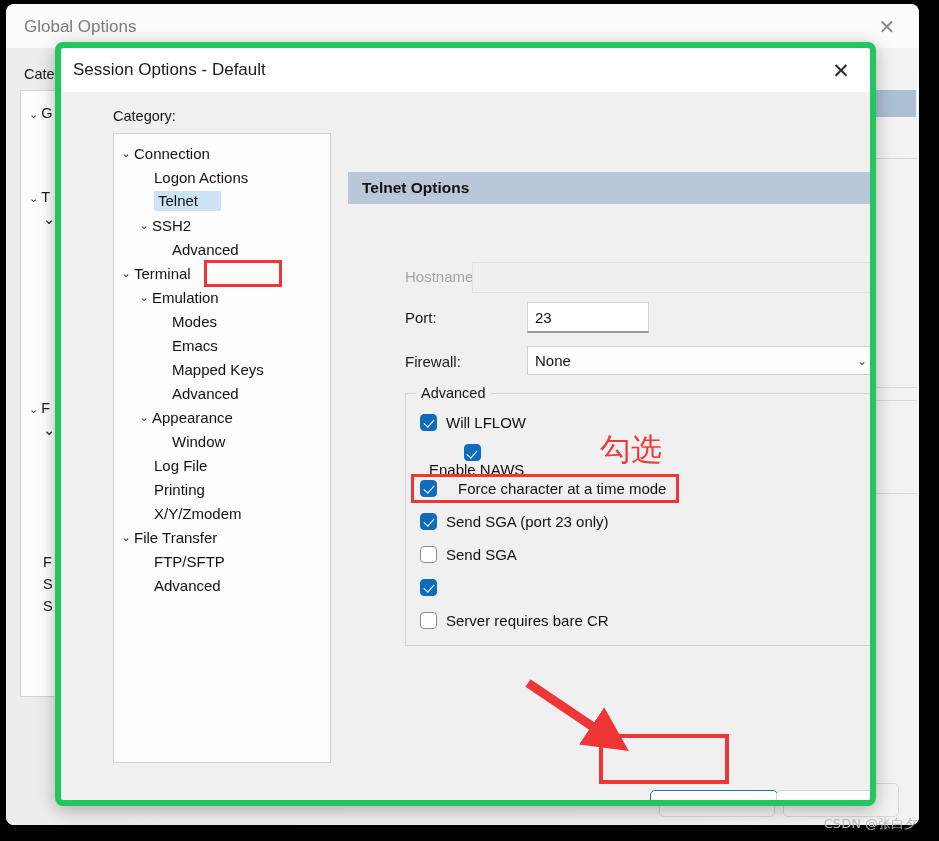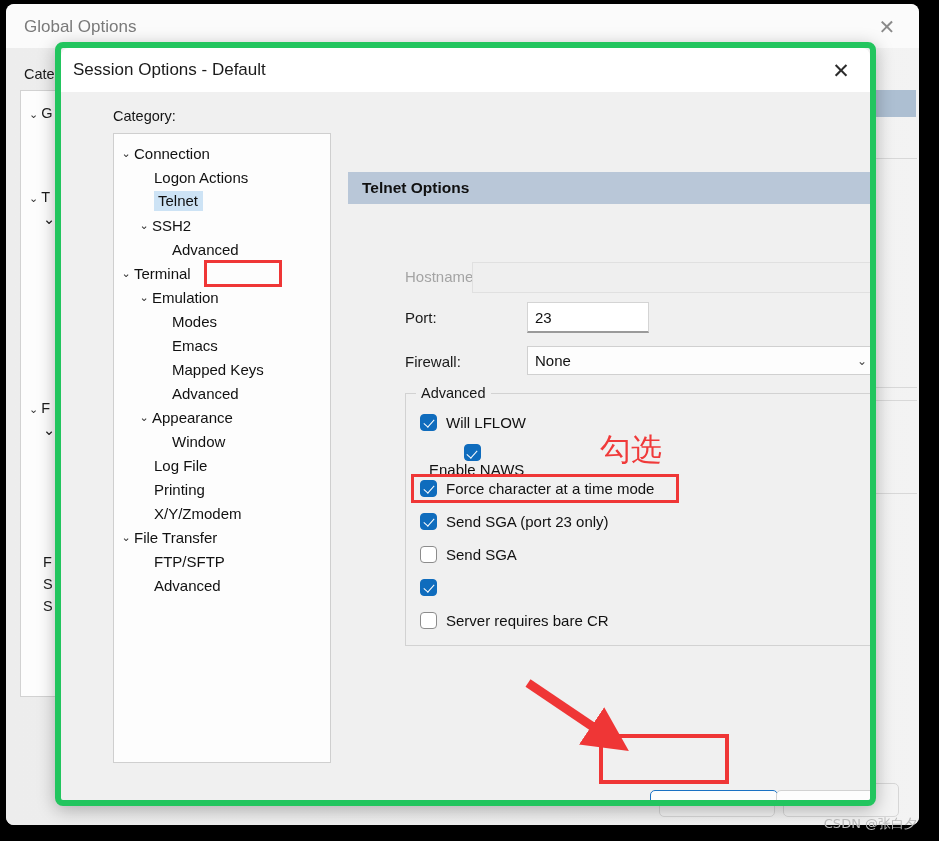--- a/index.html
+++ b/index.html
@@ -209,21 +209,21 @@
   }
   .tree-item .chev {
     width: 16px;
     margin-left: -18px;
     font-size: 11px;
     color: #2f2f2f;
     text-align: center;
   }
   .tree-item.selected .lbl {
     background: #cde3f5;
-    padding: 1px 5px 2px 4px;
+    padding: 1px 23px 2px 4px;
   }
 
   .sel-redbox {
     position: absolute;
     left: 104px;
     top: 168px;
     width: 78px;
     height: 27px;
     border: 3px solid #ef3636;
     box-sizing: border-box;
@@ -582,21 +582,21 @@
 
     <div id="cb-list">
         <div class="cb-row" style="top: 319px; align-items: center;">
           <span class="cb on"></span>
           <span class="cb-label">Will LFLOW</span>
         </div>
         <div class="cb-row" style="top: 352px; flex-direction: column;">
           <span class="cb on"></span>
           <span class="cb-label">Enable NAWS</span>
         </div>
-        <div class="cb-row" style="top: 385px;">
+        <div class="cb-row" style="top: 385px; gap: 12px;">
           <span class="cb on"></span>
           <span class="cb-label">Force character at a time mode</span>
         </div>
         <div class="cb-row" style="top: 418px; align-items: center;">
           <span class="cb on"></span>
           <span class="cb-label">Send SGA (port 23 only)</span>
         </div>
         <div class="cb-row" style="top: 451px; text-align: center;">
           <span class="cb off"></span>
           <span class="cb-label">Send SGA</span>

